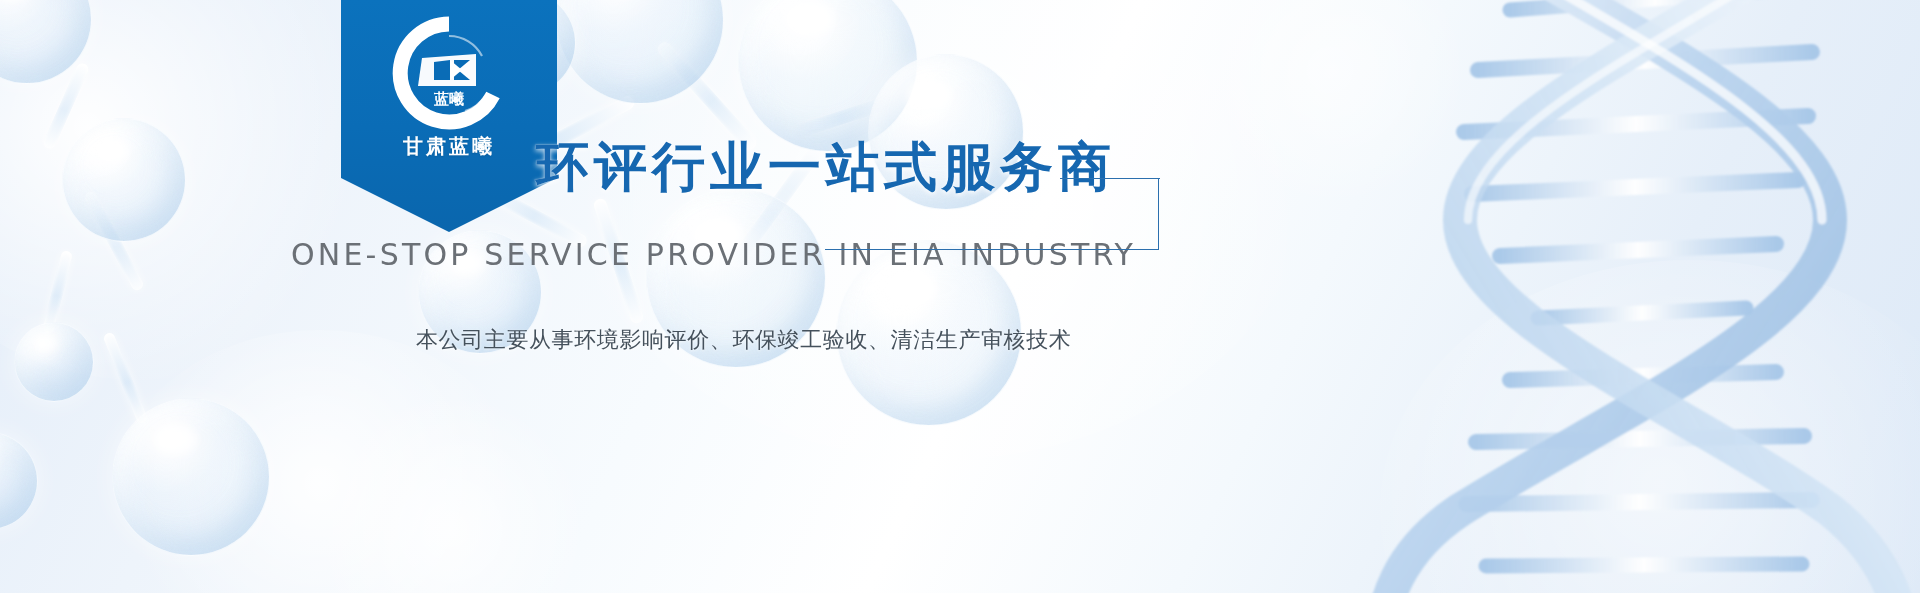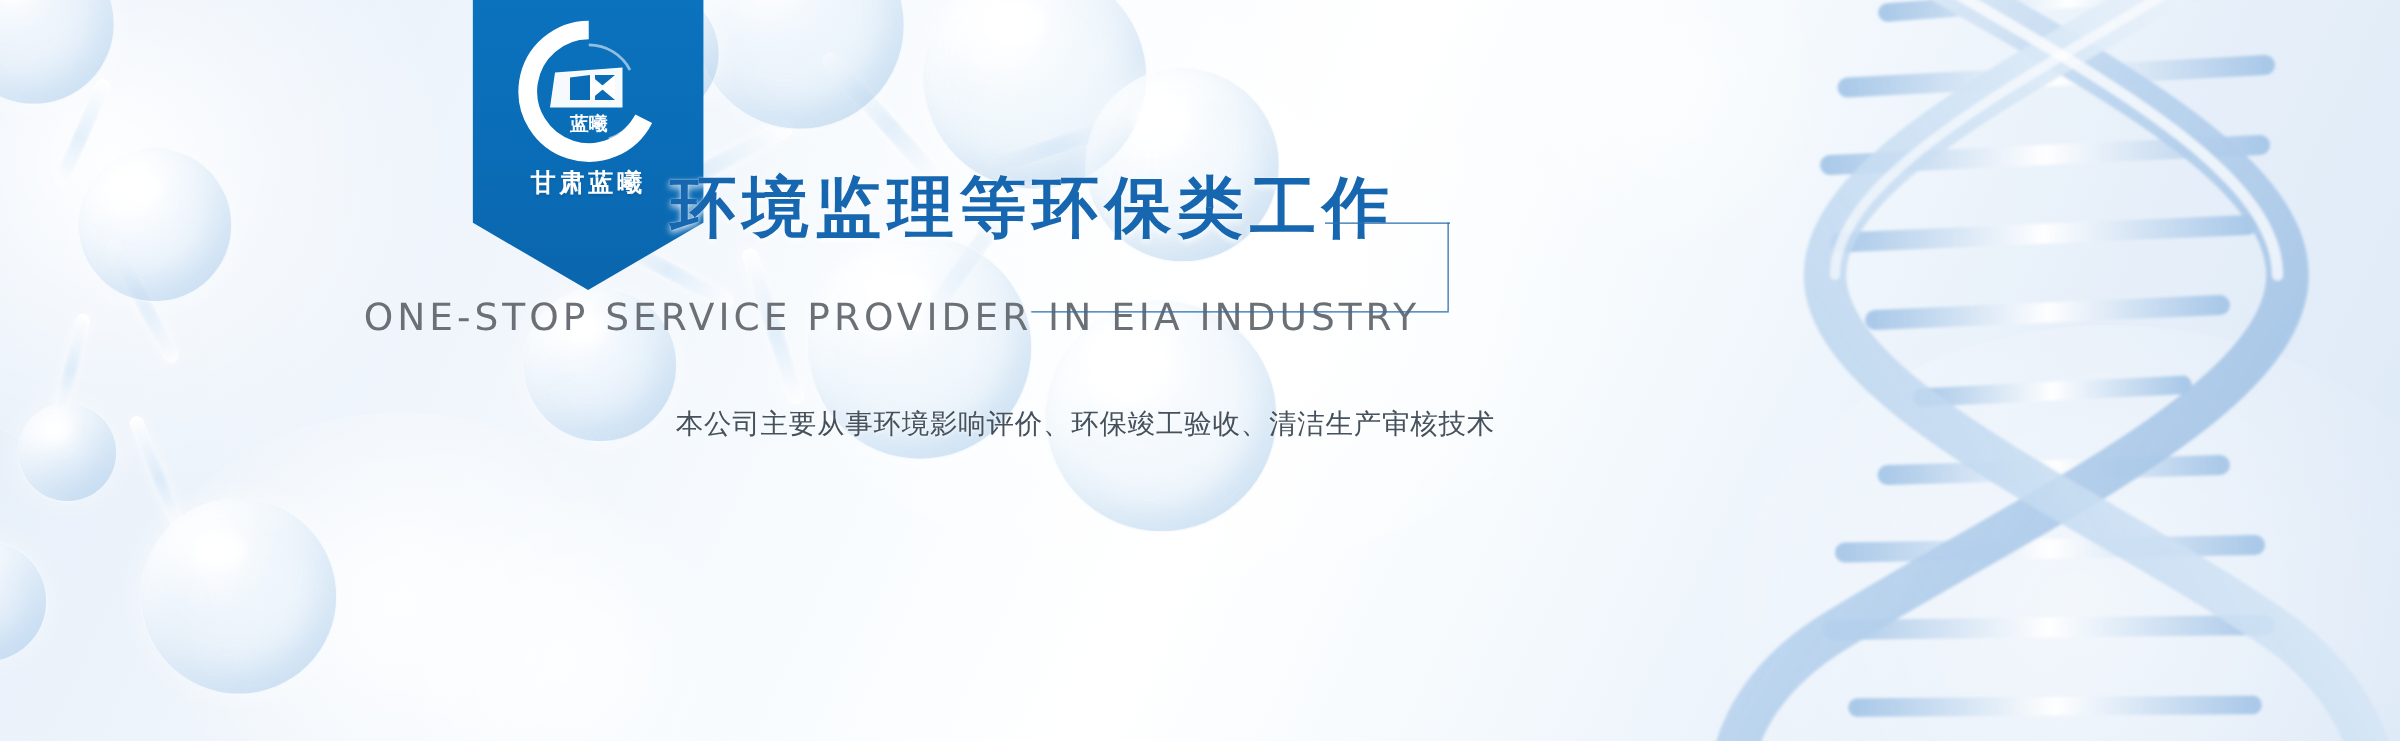--- a/index.html
+++ b/index.html
@@ -42,21 +42,21 @@
     border-radius:50%;background:rgba(255,255,255,.85);filter:blur(5px);}
   .bond{position:absolute;pointer-events:none;
     background:linear-gradient(180deg,rgba(255,255,255,.92),rgba(206,227,246,.50) 55%,rgba(255,255,255,.75));
     border-radius:40px;box-shadow:inset 0 2px 4px rgba(255,255,255,.9),0 0 10px rgba(255,255,255,.6);}
 
   
   .dna{position:absolute;right:0;top:-30px;width:560px;height:660px;pointer-events:none;}
 
   
   #badge{
-    position:absolute;left:378px;top:0;width:185px;height:232px;
+    position:absolute;left:341px;top:0;width:216px;height:232px;
     background:linear-gradient(180deg,#0b72bd 0%,#0a6cb6 55%,#0a66ad 100%);
     clip-path:polygon(0 0,100% 0,100% 178px,50% 100%,0 178px);
     box-shadow:0 6px 18px rgba(12,80,140,.22);
     display:flex;flex-direction:column;align-items:center;
   }
   #badge-logo{margin-top:14px;width:118px;height:118px;position:relative;}
   #badge-name{
     color:#ffffff;font-size:20px;font-weight:bold;letter-spacing:3px;
     margin-top:4px;line-height:1;text-shadow:0 1px 2px rgba(0,0,0,.12);
     font-family:"DejaVu Sans","Liberation Sans",sans-serif;
@@ -79,21 +79,21 @@
     font-family:"DejaVu Sans","Liberation Sans",sans-serif;
   }
   #subtitle-rule{position:absolute;left:825px;top:249px;width:334px;height:1px;background:#2b6fae;}
 
   #desc{
     position:absolute;left:416px;top:322px;width:780px;
     font-size:22px;line-height:36px;color:#45515c;letter-spacing:.6px;
     font-family:"DejaVu Sans","Liberation Sans",sans-serif;
     text-shadow:0 1px 3px rgba(255,255,255,.8);
   }
-  #desc div{white-space:nowrap;text-align:right;}
+  #desc div{white-space:nowrap;}
 </style>
 </head>
 <body>
 
 <div id="banner">
 
   <div class="glow g1"></div>
   <div class="glow g2"></div>
   <div class="glow g3"></div>
   <div class="glow g4"></div>
@@ -189,21 +189,21 @@
           <path d="M60 46 L72 56 L60 66 Z" fill="#ffffff"></path>
           <path d="M80 46 L68 56 L80 66 Z" fill="#ffffff"></path>
         </g>
 
         <text x="59" y="90" text-anchor="middle" fill="#ffffff" font-size="15" font-weight="bold" font-family="DejaVu Sans, Liberation Sans, sans-serif">蓝曦</text>
       </svg>
     </div>
     <div id="badge-name">甘肃蓝曦</div>
   </div>
 
-  <div id="headline">环境监理等环保类工作</div>
+  <div id="headline">环评行业一站式服务商</div>
   <div id="headline-rule"></div>
   <div id="headline-bracket"></div>
 
   <div id="subtitle">ONE-STOP SERVICE PROVIDER IN EIA INDUSTRY</div>
   <div id="subtitle-rule"></div>
 
   <div id="desc">
     <div>本公司主要从事环境影响评价、环保竣工验收、清洁生产审核技术</div>
   </div>
 

